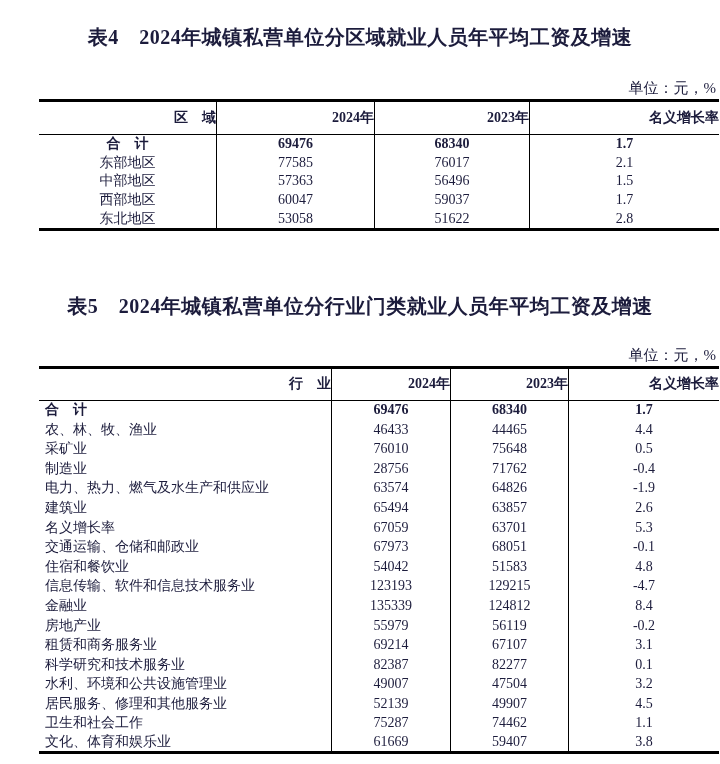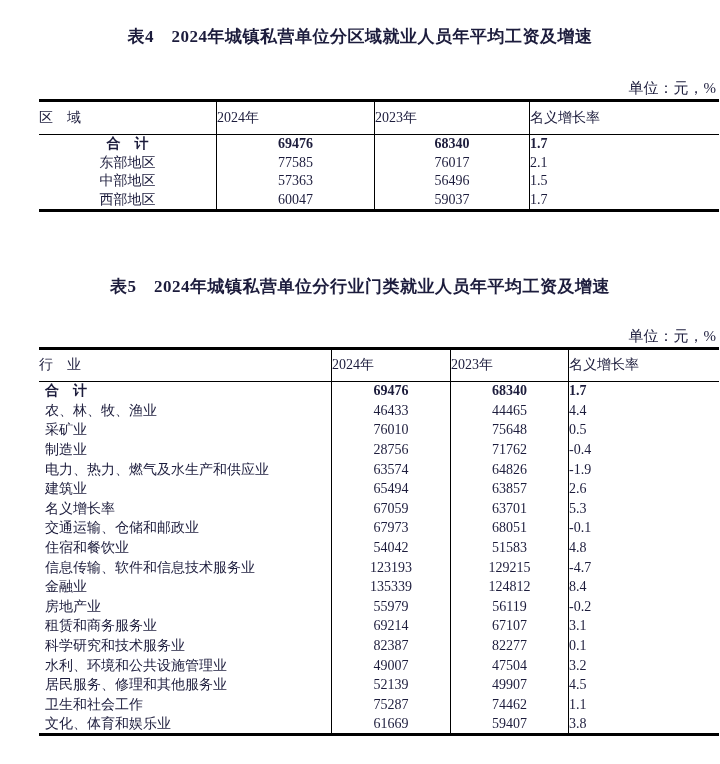--- a/index.html
+++ b/index.html
@@ -9,21 +9,21 @@
     width: 720px;
     height: 764px;
     overflow: hidden;
     font-family: "Liberation Serif", serif;
     color: #1c1c3c;
   }
   .doc-title {
     width: 720px;
     text-align: center;
     font-weight: bold;
-    font-size: 17px;
+    font-size: 20px;
     line-height: 22px;
     letter-spacing: 0.5px;
   }
   .t4-title { margin-top: 26px; }
   .t5-title { margin-top: 64px; }
   .unit-line {
     width: 677px;
     margin-left: 39px;
     text-align: right;
     font-size: 15px;
@@ -35,22 +35,22 @@
   table.stat {
     width: 677px;
     margin-left: 39px;
     border-collapse: collapse;
     table-layout: fixed;
     border-top: 3px solid #000000;
     border-bottom: 3px solid #000000;
     font-size: 14px;
   }
   table.stat th {
-    font-weight: normal;
-    text-align: left;
+    font-weight: bold;
+    text-align: right;
     vertical-align: middle;
     border-bottom: 1px solid #000000;
     padding: 0;
   }
   table.stat td {
     padding: 0;
     vertical-align: middle;
     white-space: nowrap;
     overflow: hidden;
   }
@@ -66,21 +66,21 @@
   .t5 .c1 { width: 292px; }
   .t5 .c2 { width: 118px; }
   .t5 .c3 { width: 117px; }
   .t5 .c4 { width: 150px; }
   
   .stat .c2, .stat .c3, .stat .c4 { border-left: 1px solid #000000; }
   
   .t4 td.label-cell { text-align: center; }
   .t5 td.label-cell { text-align: left; padding-left: 6px; }
   td.num { text-align: center; padding-right: 9px; }
-  td.growth { text-align: left; padding-right: 42px; }
+  td.growth { text-align: center; padding-right: 42px; }
   tr.bold-row td { font-weight: bold; }
 </style>
 </head>
 <body>
 
 <div class="doc-title t4-title">表4　2024年城镇私营单位分区域就业人员年平均工资及增速</div>
 
 <div class="unit-line u4">
   <span>单位：元，%</span>
 </div>
@@ -112,20 +112,26 @@
         <td class="c2 num">57363</td>
         <td class="c3 num">56496</td>
         <td class="c4 growth">1.5</td>
       </tr>
       <tr>
         <td class="c1 label-cell">西部地区</td>
         <td class="c2 num">60047</td>
         <td class="c3 num">59037</td>
         <td class="c4 growth">1.7</td>
       </tr>
+      <tr>
+        <td class="c1 label-cell">东北地区</td>
+        <td class="c2 num">53058</td>
+        <td class="c3 num">51622</td>
+        <td class="c4 growth">2.8</td>
+      </tr>
     </tbody>
 </table>
 
 <div class="doc-title t5-title">表5　2024年城镇私营单位分行业门类就业人员年平均工资及增速</div>
 
 <div class="unit-line u5">
   <span>单位：元，%</span>
 </div>
 
 <table class="stat t5">

